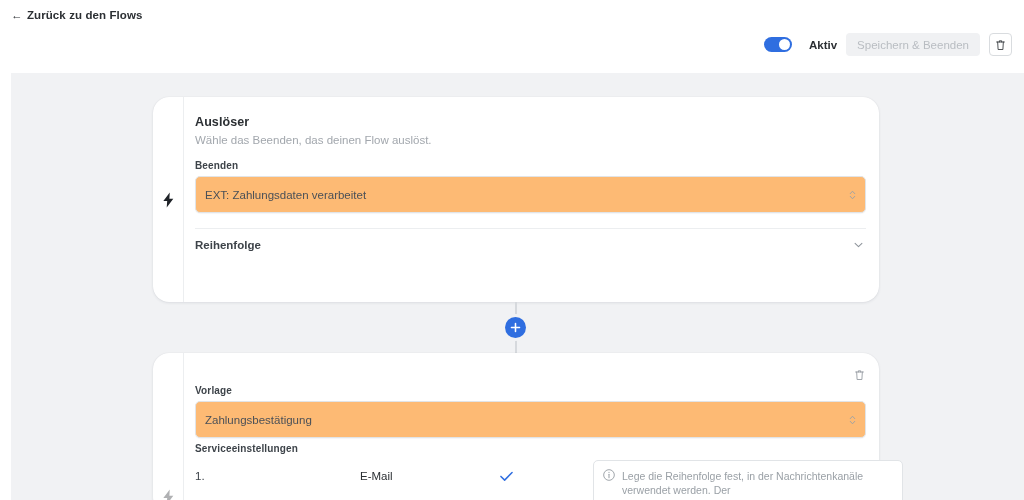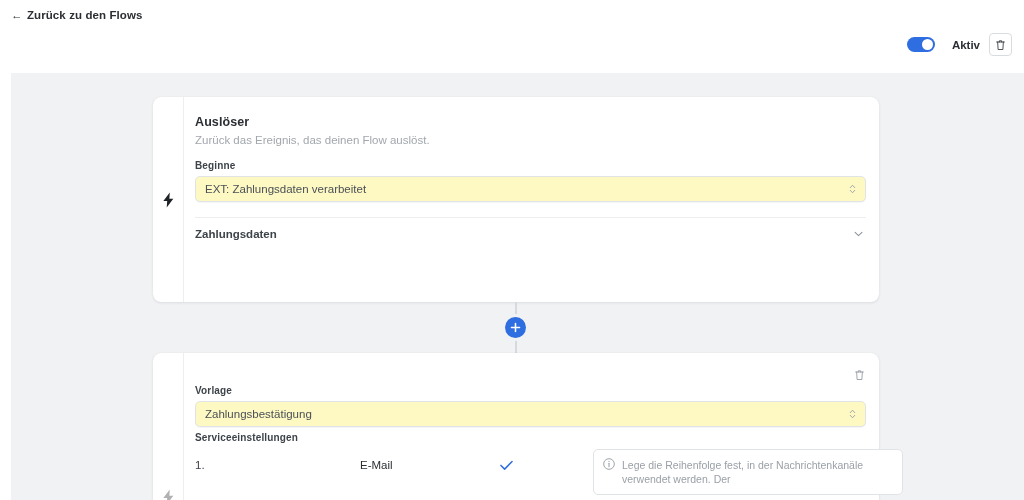--- a/index.html
+++ b/index.html
@@ -72,21 +72,21 @@
     position: absolute; left: 11px; top: 73px;
     width: 1013px; height: 427px;
     background: #f1f2f4;
     overflow: hidden;
   }
 
   
   .card {
     position: absolute;
     background: #ffffff;
-    border-radius: 8px;
+    border-radius: 16px;
     box-shadow: 0 1px 3px rgba(20,30,50,0.09), 0 0 1px rgba(20,30,50,0.10);
   }
   .card-trigger { left: 142px; top: 24px; width: 726px; height: 205px; }
   .card-action  { left: 142px; top: 280px; width: 726px; height: 160px; }
 
   .gutter {
     position: absolute; left: 0; top: 0;
     width: 31px; height: 100%;
     border-right: 1px solid #eceef0;
     display: flex; align-items: center; justify-content: center;
@@ -110,22 +110,22 @@
     display: flex; align-items: center; justify-content: center;
   }
 
   .field { margin-top: 14px; }
   .field-label {
     font-size: 10px; font-weight: 700; color: #3d4349;
     letter-spacing: 0.15px; margin-bottom: 5px;
   }
   .select-box {
     position: relative;
-    height: 26px;
-    background: #fef9c3;
+    height: 37px;
+    background: #fdba74;
     border: 1px solid #e1e4e7;
     border-radius: 5px;
     box-shadow: 0 1px 1px rgba(20,30,50,0.04);
     display: flex; align-items: center;
     padding: 0 26px 0 9px;
     font-size: 11.5px; color: #4a5057;
     cursor: pointer;
     white-space: nowrap; overflow: hidden;
   }
   .select-arrows {
@@ -213,58 +213,59 @@
 
 
   <div class="header-actions">
     <div class="toggle-wrap">
       <div class="toggle">
         <div class="knob"></div>
       </div>
       <span class="toggle-label">Aktiv</span>
     </div>
 
+    <button class="save-btn">Speichern &amp; Beenden</button>
 
     <div class="icon-btn">
       <svg width="11" height="12" viewBox="0 0 14 16" fill="none">
         <path d="M1.8 4h10.4M5.4 4V2.4h3.2V4M3.2 4l.6 10h6.4l.6-10" stroke="#2b2f33" stroke-width="1.1" stroke-linecap="round" stroke-linejoin="round"></path>
       </svg>
     </div>
   </div>
 </div>
 
 <div class="canvas">
 
   <div class="card card-trigger">
     <div class="gutter">
       <svg class="bolt-icon" viewBox="0 0 14 18" fill="none">
         <path d="M8.4 0.5L1.2 10.2h4.3L5 17.5l7.4-9.9H8l0.4-7.1z" fill="#1f2328"></path>
       </svg>
     </div>
 
     <div class="card-body">
       <div class="card-title">Auslöser</div>
-      <div class="card-sub">Zurück das Ereignis, das deinen Flow auslöst.</div>
+      <div class="card-sub">Wähle das Beenden, das deinen Flow auslöst.</div>
 
       <div class="field">
-        <div class="field-label">Beginne</div>
+        <div class="field-label">Beenden</div>
         <div class="select-box">
           <span>EXT: Zahlungsdaten verarbeitet</span>
           <svg class="select-arrows" viewBox="0 0 8 14" fill="none">
             <path d="M1.4 5.4L4 2.6l2.6 2.8" stroke="#9aa0a6" stroke-width="1.1" stroke-linecap="round" stroke-linejoin="round"></path>
             <path d="M1.4 8.6L4 11.4l2.6-2.8" stroke="#9aa0a6" stroke-width="1.1" stroke-linecap="round" stroke-linejoin="round"></path>
           </svg>
         </div>
       </div>
 
 
       <div class="divider"></div>
 
       <div class="collapsible">
-        <span class="collapsible-label">Zahlungsdaten</span>
+        <span class="collapsible-label">Reihenfolge</span>
         <svg class="chev-down" viewBox="0 0 10 7" fill="none">
           <path d="M1 1.6L5 5.4 9 1.6" stroke="#8d939a" stroke-width="1.2" stroke-linecap="round" stroke-linejoin="round"></path>
         </svg>
       </div>
     </div>
   </div>
 
   <div class="connector"></div>
   <div class="plus-btn">
     <svg width="11" height="11" viewBox="0 0 12 12" fill="none">

